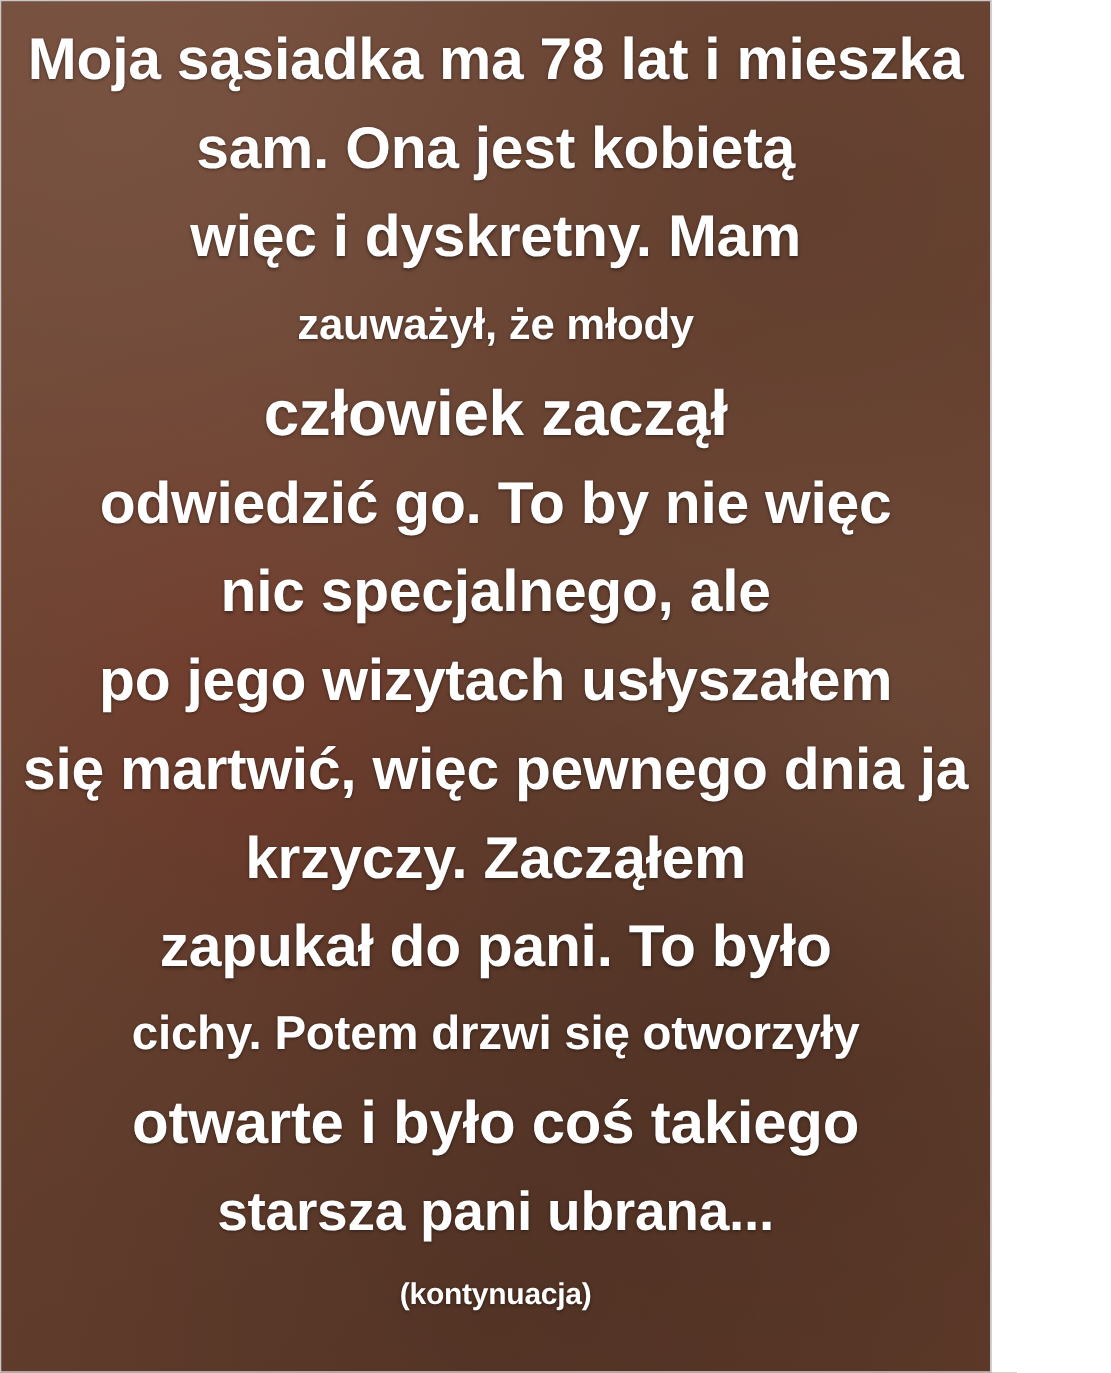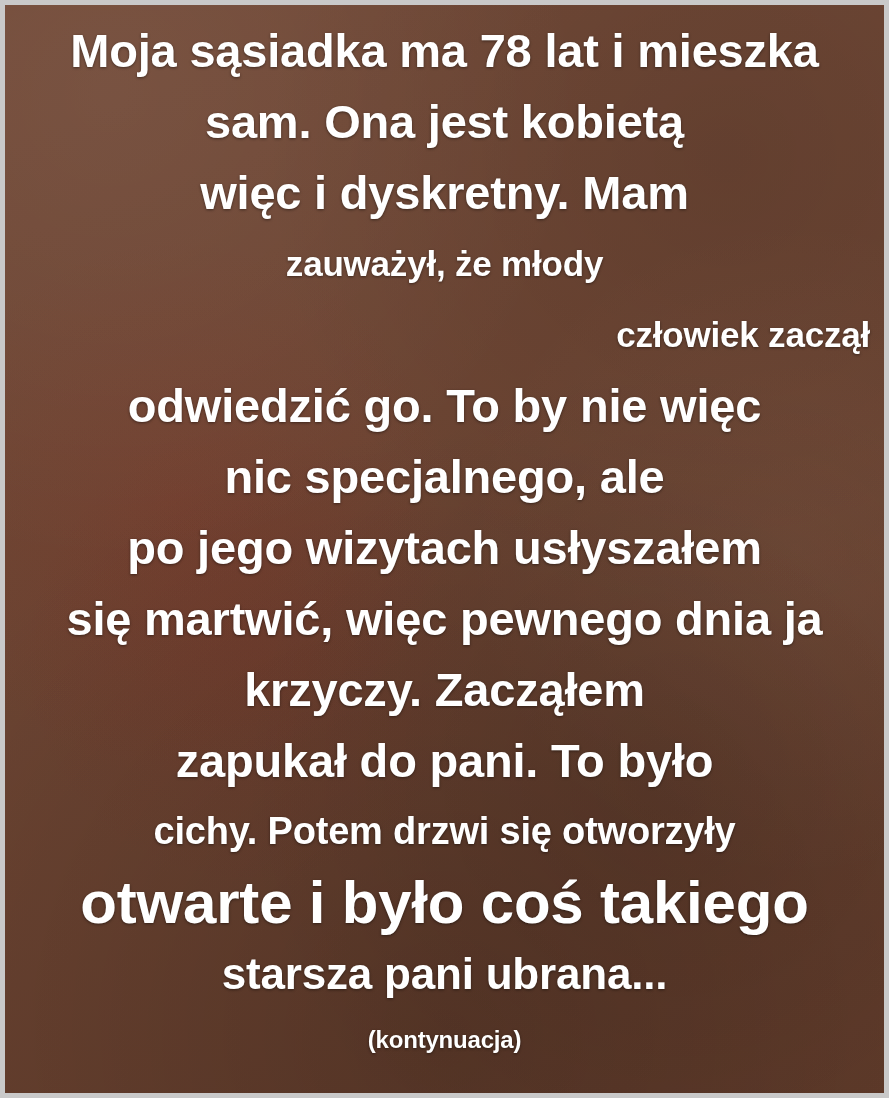--- a/index.html
+++ b/index.html
@@ -8,25 +8,25 @@
     background: #ffffff;
   }
   body {
     width: 889px;
     height: 1098px;
     overflow: hidden;
     font-family: "Liberation Sans", sans-serif;
   }
   .poster {
     position: relative;
-    width: 889px;
+    width: 793px;
     height: 1098px;
     box-sizing: border-box;
     background-color: #6d4330;
-    border: 5px solid #d946ef;
+    border: 1px solid #d946ef;
     overflow: hidden;
   }
   
   .texture {
     position: absolute;
     inset: 0;
     pointer-events: none;
     background:
       radial-gradient(circle at 12% 8%, rgba(255,255,255,0.05), rgba(255,255,255,0) 38%),
       radial-gradient(circle at 82% 14%, rgba(0,0,0,0.10), rgba(0,0,0,0) 40%),
@@ -55,29 +55,29 @@
     font-weight: bold;
     letter-spacing: -0.2px;
     text-shadow: 0 1px 3px rgba(0,0,0,0.45);
     white-space: nowrap;
   }
   
   .l0  { font-size: 47px; line-height: 71px; }
   .l1  { font-size: 47px; line-height: 71px; }
   .l2  { font-size: 47px; line-height: 71px; }
   .l3  { font-size: 35px; line-height: 71px; }
-  .l4  { font-size: 35px; line-height: 71px; text-align: right; }
+  .l4  { font-size: 51px; line-height: 71px; }
   .l5  { font-size: 47px; line-height: 71px; }
   .l6  { font-size: 47px; line-height: 71px; }
   .l7  { font-size: 47px; line-height: 71px; }
   .l8  { font-size: 47px; line-height: 71px; }
   .l9  { font-size: 47px; line-height: 71px; }
   .l10 { font-size: 47px; line-height: 71px; }
   .l11 { font-size: 38px; line-height: 71px; }
-  .l12 { font-size: 60px; line-height: 71px; }
+  .l12 { font-size: 48px; line-height: 71px; }
   .l13 { font-size: 44px; line-height: 71px; }
   .l14 { font-size: 24px; line-height: 62px; }
 </style>
 </head>
 <body>
 
 <div class="poster" style="background-color: rgb(109, 67, 48); border-color: rgb(201, 201, 201);">
   <div class="texture"></div>
 
   <div class="caption" style="color: rgb(255, 255, 255);">

